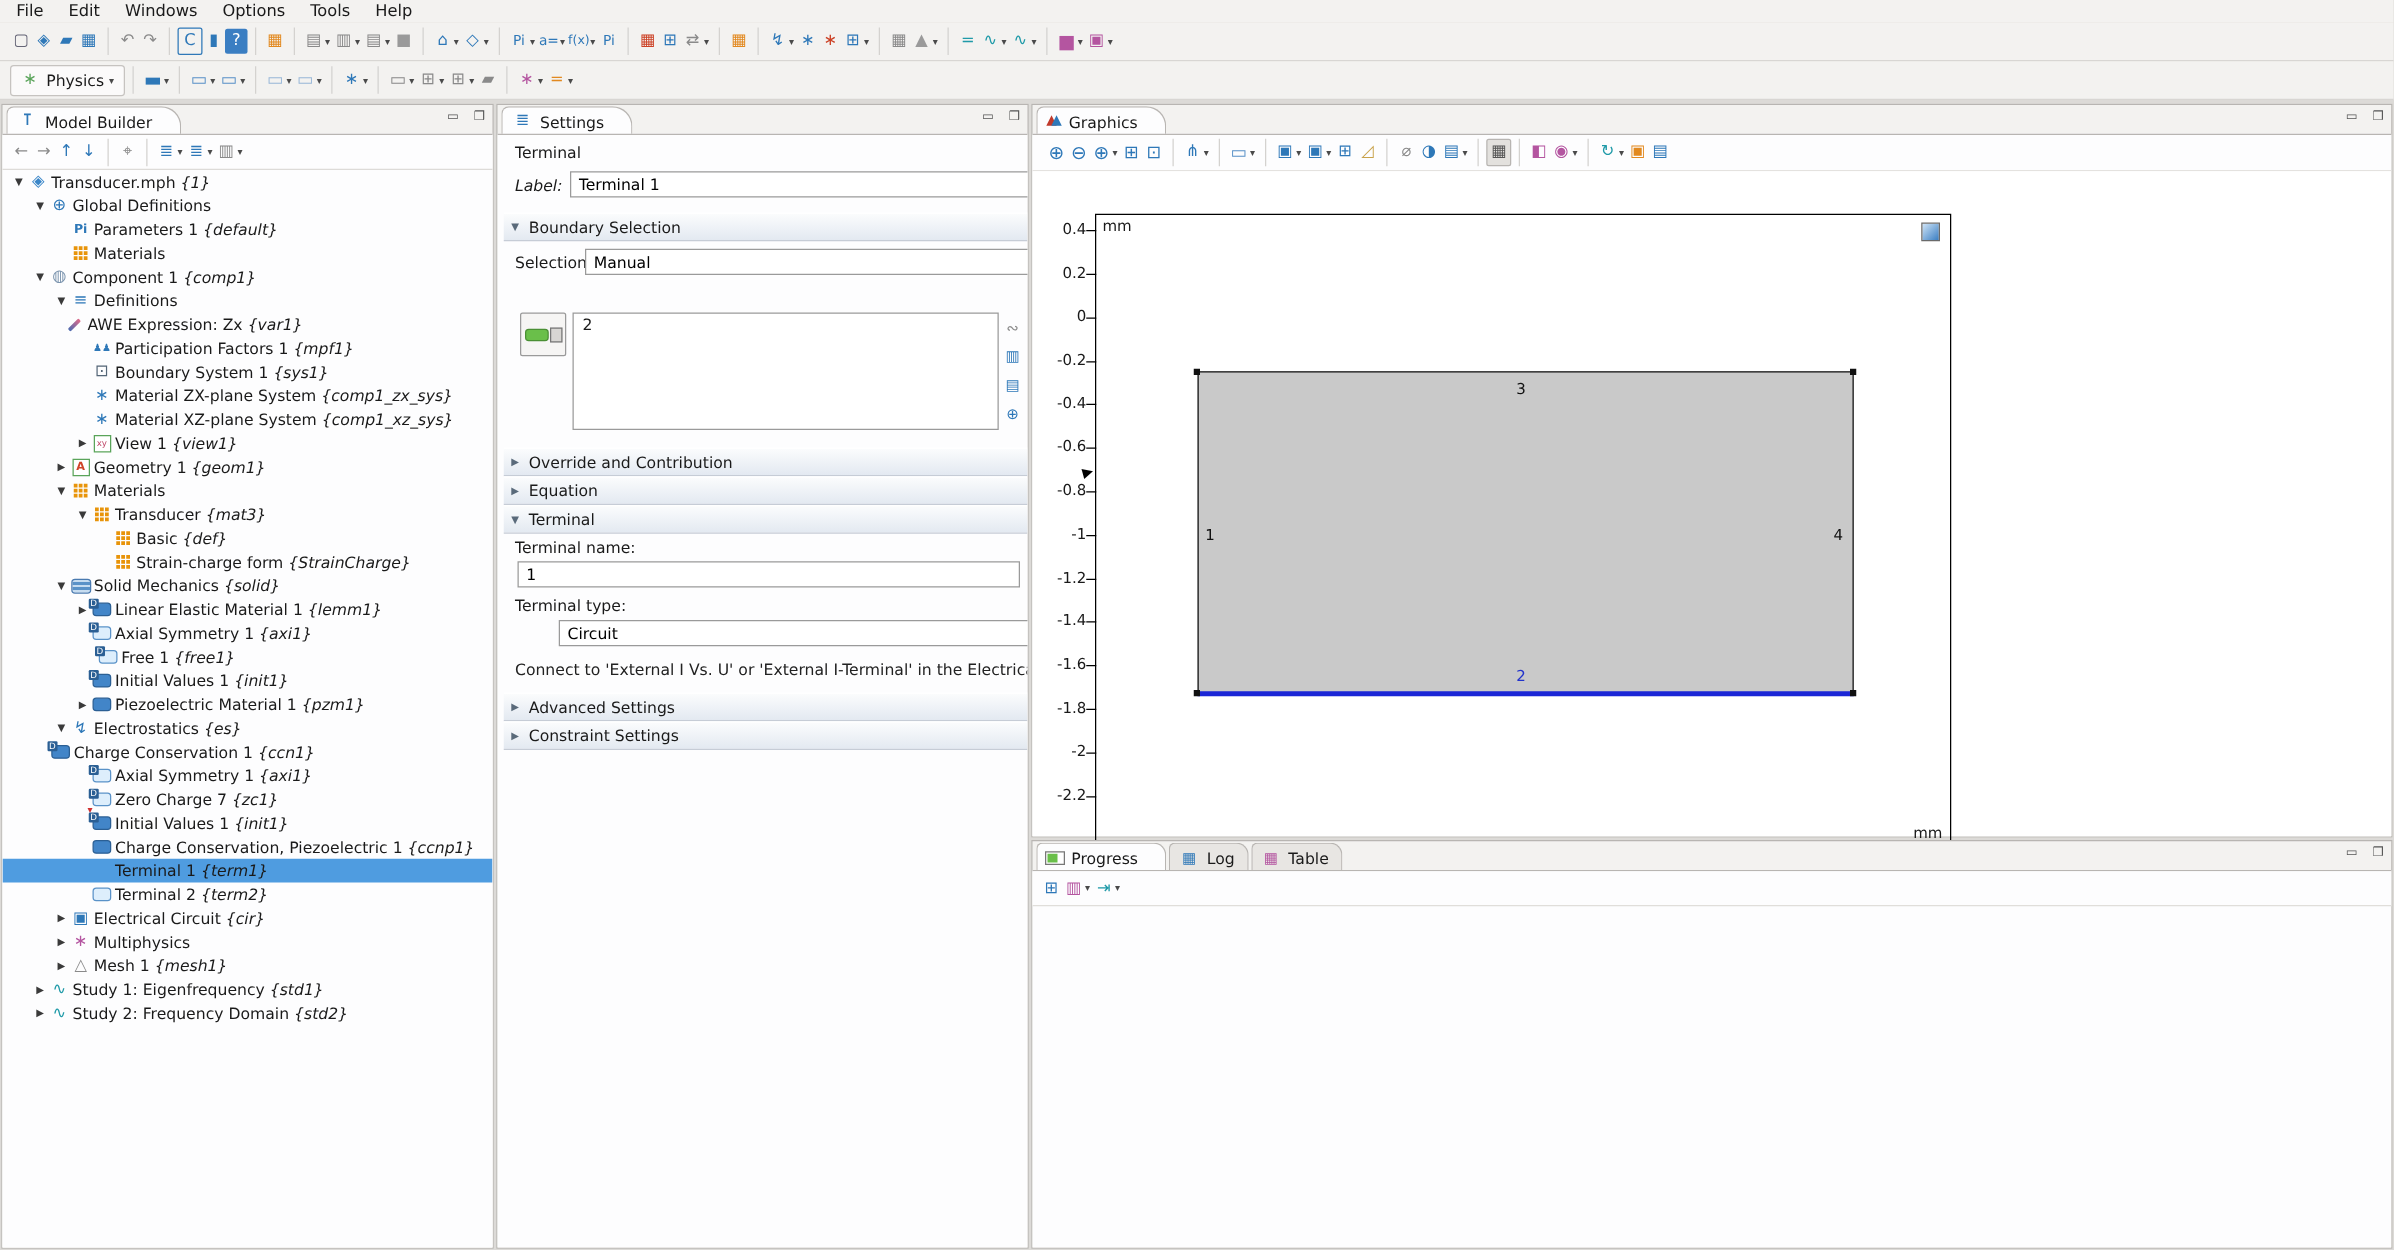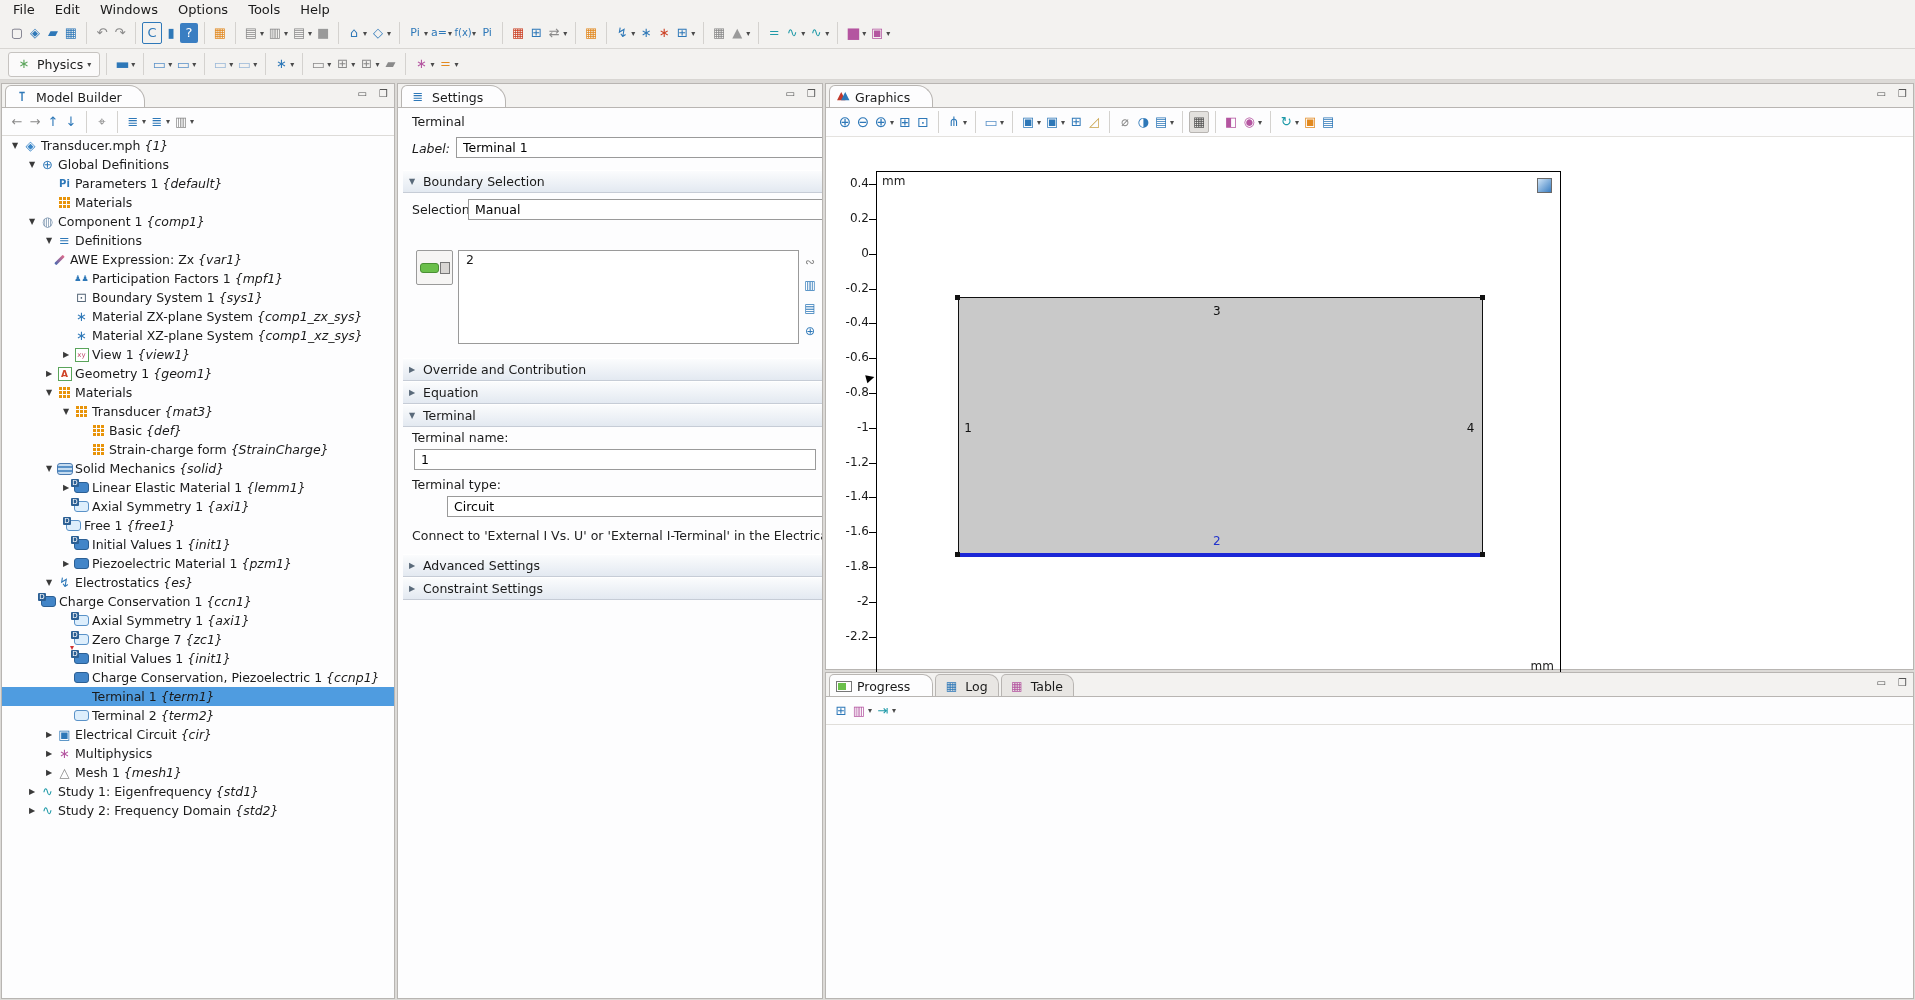--- a/index.html
+++ b/index.html
@@ -392,21 +392,21 @@
           <span class="ttag">{lemm1}</span>
         </div>
         <div class="trow" style="padding-left: 57px;">
           <span class="texp"></span>
           <span class="tic">
             <span class="i-bnd"></span>
           </span>
           <span class="tlabel">Axial Symmetry 1</span>
           <span class="ttag">{axi1}</span>
         </div>
-        <div class="trow" style="padding-left: 49px;">
+        <div class="trow" style="padding-left: 62px;">
           <span class="texp"></span>
           <span class="tic">
             <span class="i-bnd"></span>
           </span>
           <span class="tlabel">Free 1</span>
           <span class="ttag">{free1}</span>
         </div>
         <div class="trow" style="padding-left: 57px;">
           <span class="texp"></span>
           <span class="tic">

